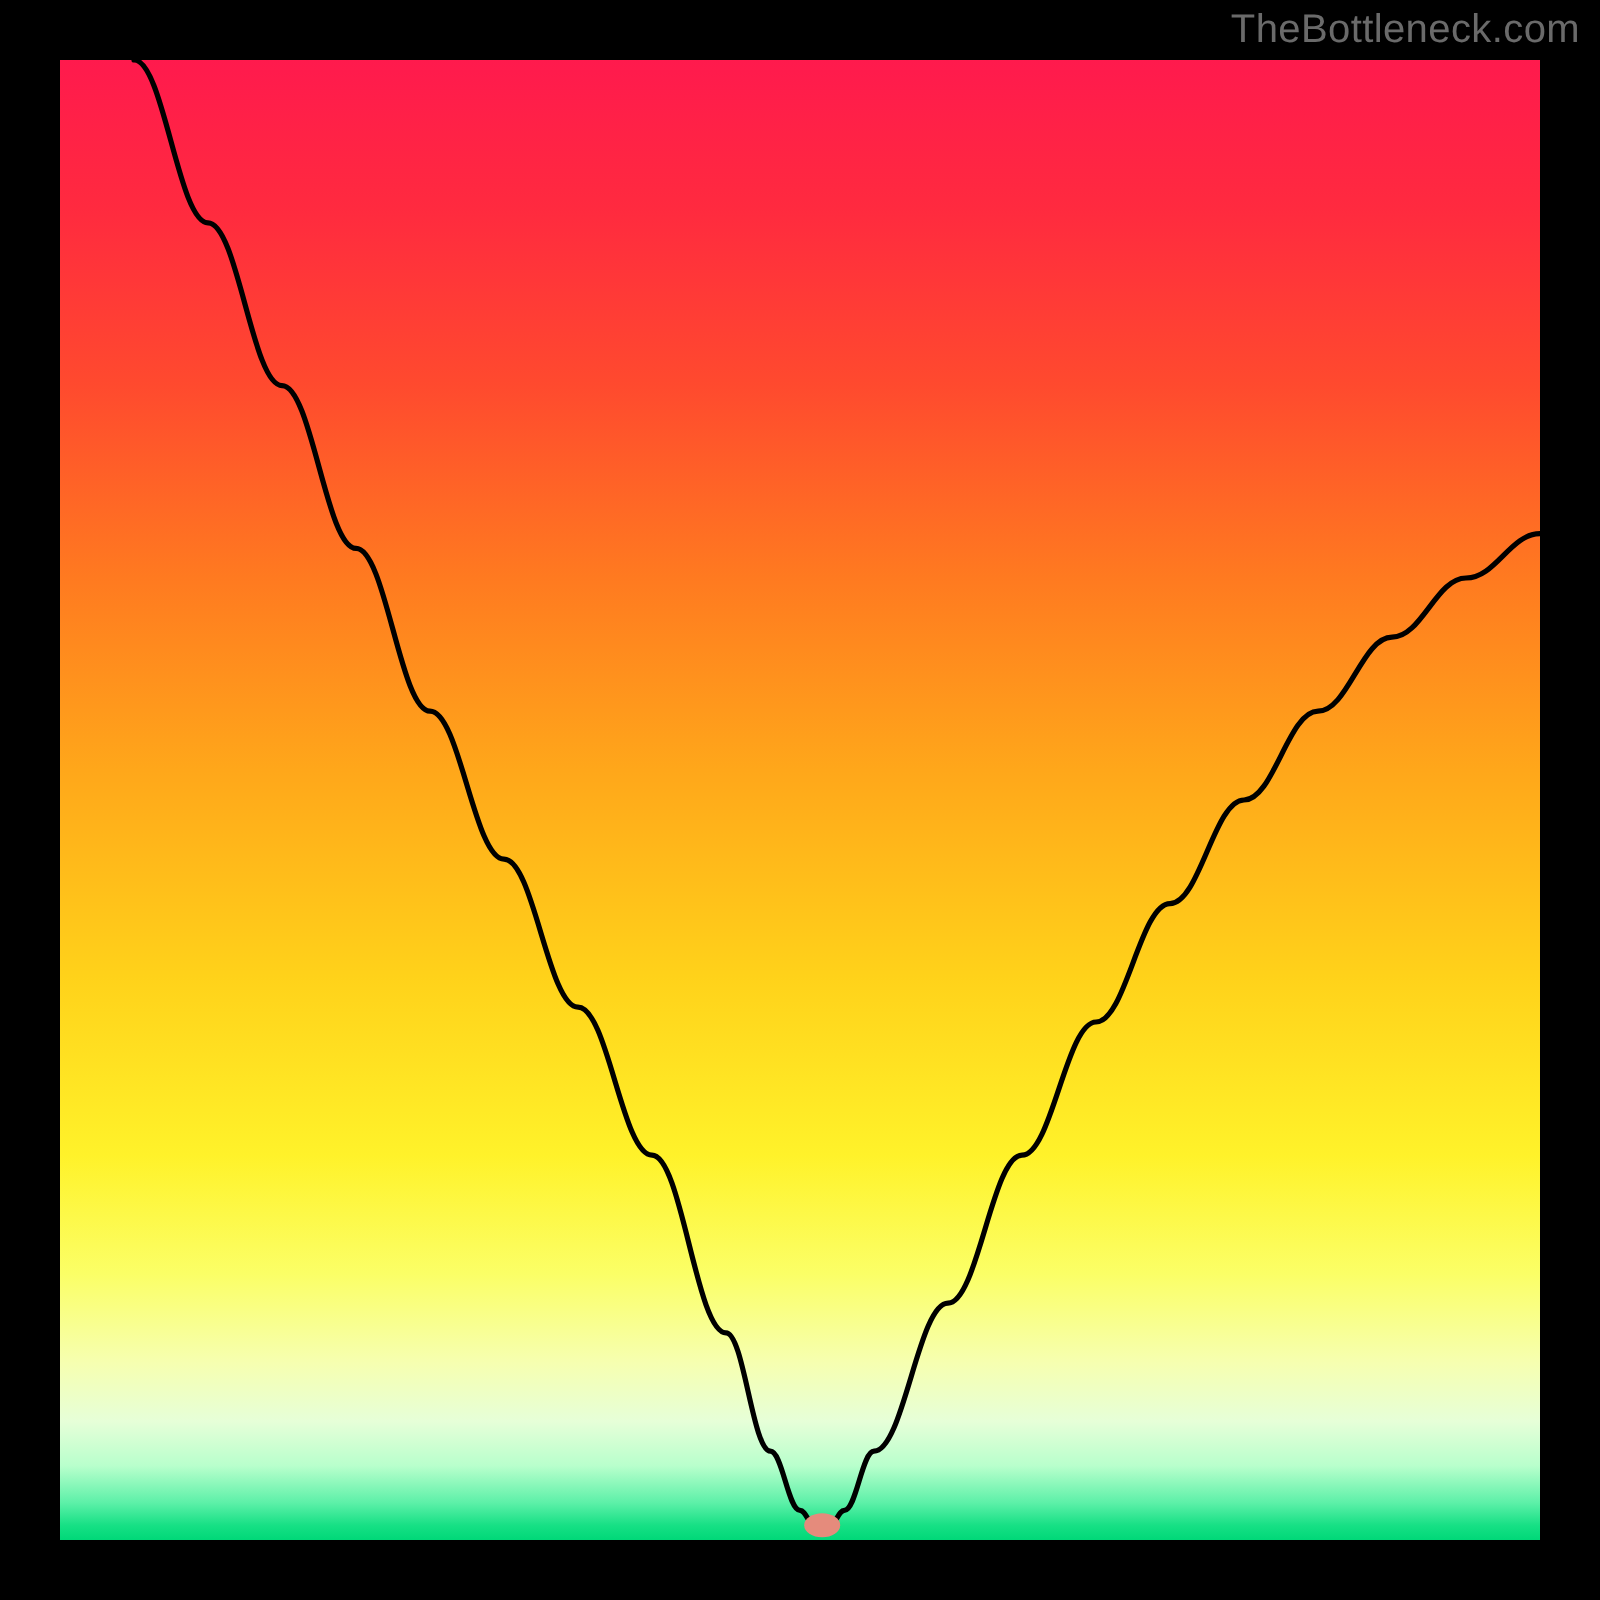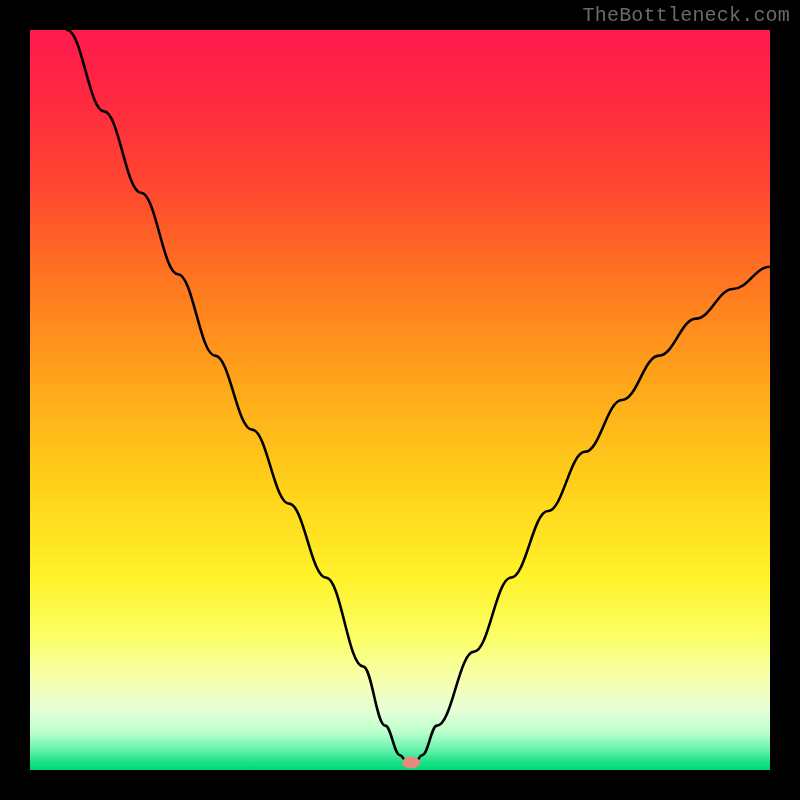--- a/index.html
+++ b/index.html
@@ -9,21 +9,20 @@
     height: 800px;
     background: #000;
     overflow: hidden;
     font-family: Arial, Helvetica, sans-serif;
   }
   .frame {
     position: relative;
     width: 800px;
     height: 800px;
     background: #000;
-    font-family: Liberation Mono, monospace;
   }
   .watermark {
     position: absolute;
     top: 4px;
     right: 10px;
     color: #6a6a6a;
     font-size: 20px;
     font-weight: 500;
     letter-spacing: 0.2px;
     z-index: 10;

